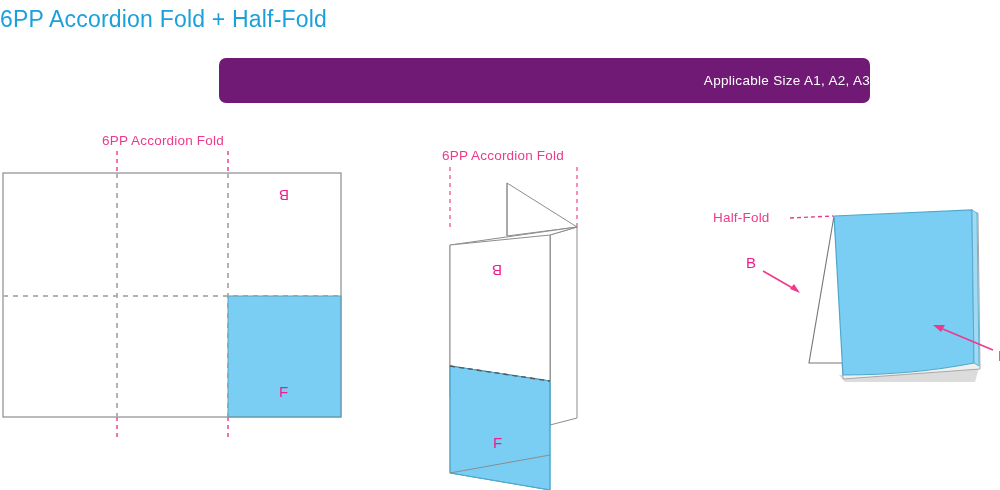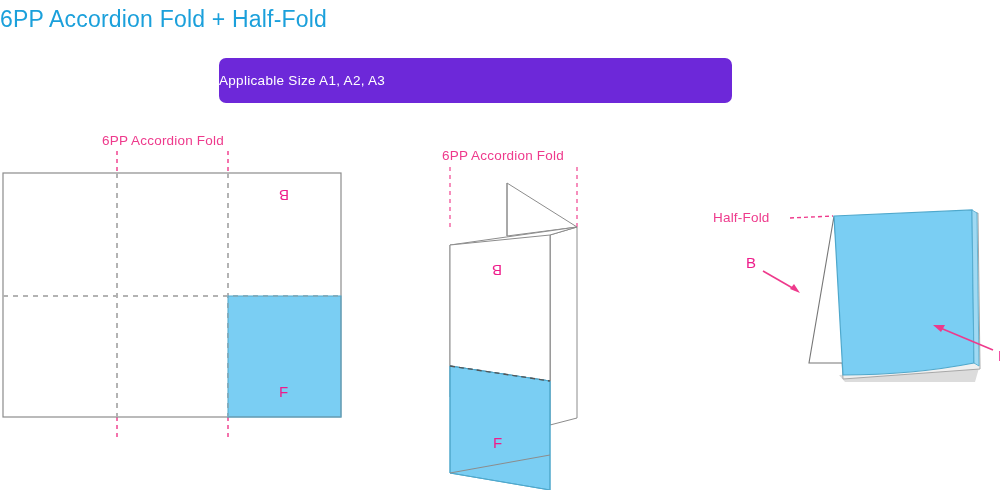--- a/index.html
+++ b/index.html
@@ -29,27 +29,27 @@
     font-weight: 500;
     letter-spacing: 0.2px;
     color: #1BA0DB;
     white-space: nowrap;
   }
   
   #size-banner {
     position: absolute;
     left: 219px;
     top: 58px;
-    width: 513px;
+    width: 651px;
     height: 45px;
-    background: #6d28d9;
+    background: #701a75;
     border-radius: 7px;
     display: flex;
     align-items: center;
-    justify-content: flex-start;
+    justify-content: flex-end;
   }
   #size-banner-label {
     color: #ffffff;
     font-size: 13.5px;
     letter-spacing: 0.3px;
     font-weight: 400;
     white-space: nowrap;
   }
   
   .diagram {

